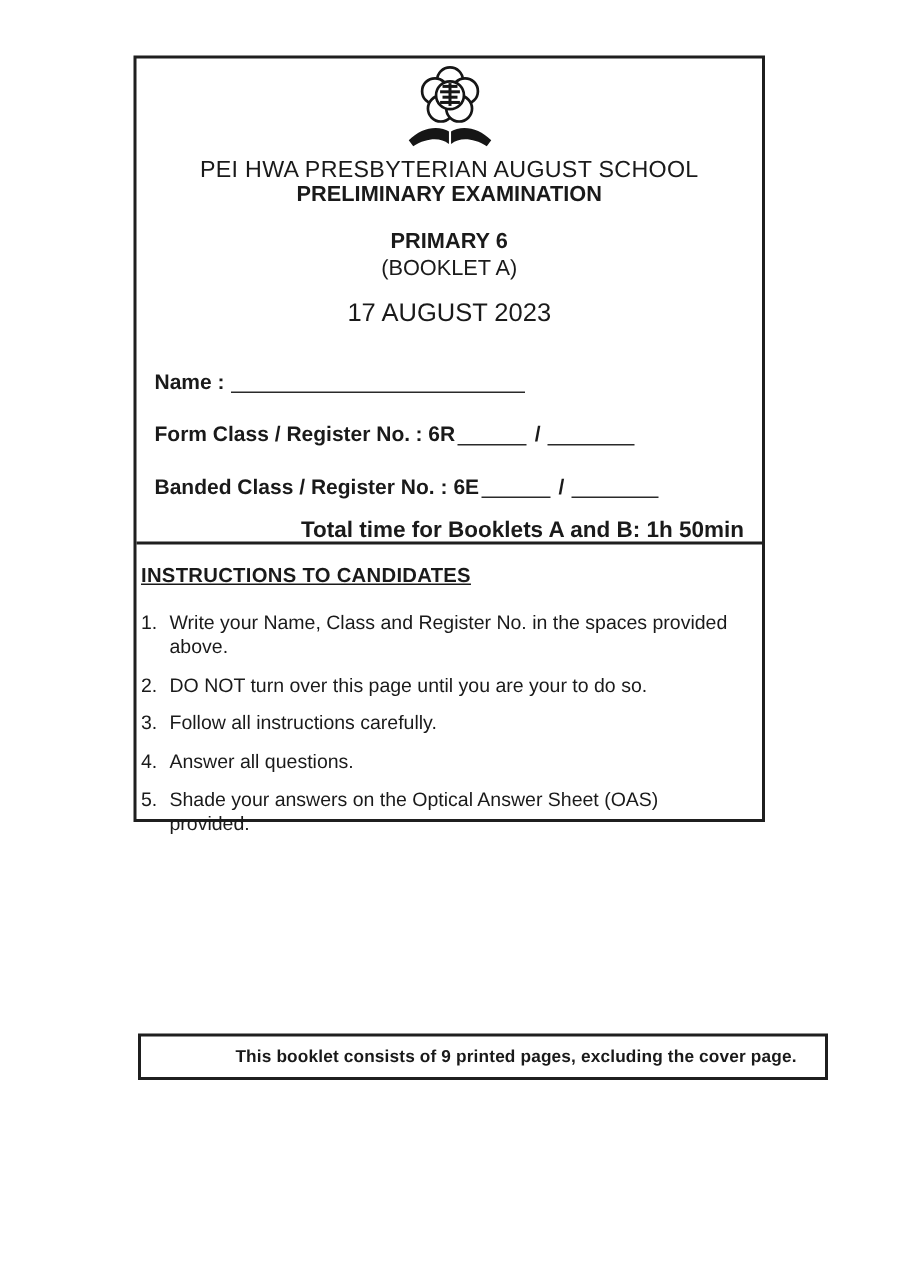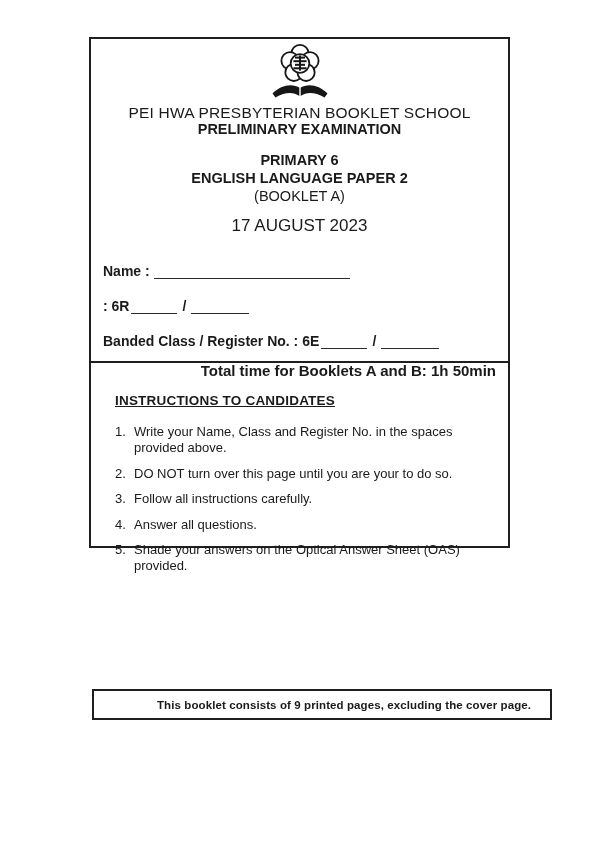--- a/index.html
+++ b/index.html
@@ -89,22 +89,21 @@
   .total-time {
     text-align: right;
     font-size: 15px;
     font-weight: bold;
     margin-top: 9px;
     padding-right: 0px;
   }
   .box-instructions {
     flex: 1;
     box-sizing: border-box;
-    padding: 13px 14px 0 24px;
-    margin-top: 17px;
+    padding: 13px 14px 0 3px;
   }
   .instr-heading {
     font-size: 13.5px;
     font-weight: bold;
     text-decoration: underline;
     letter-spacing: 0.2px;
   }
   .instr-list {
     margin-top: 16px;
   }
@@ -168,38 +167,38 @@
               <rect x="23.4" y="25.3" width="13.2" height="2"></rect>
               <rect x="29" y="13.4" width="2" height="15.2"></rect>
             </g>
 
             <path d="M 2.5,51.5 C 11,43 22,41 30,46 C 38,41 49,43 57.5,51.5 L 54.5,55.5 C 45,49.5 36,49.8 31,53.8 L 29,53.8 C 24,49.8 15,49.5 5.5,55.5 Z" fill="#161616"></path>
             <rect x="29.3" y="45.2" width="1.4" height="9" fill="#ffffff"></rect>
           </svg>
         </span>
       </div>
 
-      <div class="school-name">PEI HWA PRESBYTERIAN BOOKLET SCHOOL</div>
+      <div class="school-name">PEI HWA PRESBYTERIAN AUGUST SCHOOL</div>
       <div class="exam-title">PRELIMINARY EXAMINATION</div>
 
       <div class="level-block">
         <div class="level-line">PRIMARY 6</div>
-        <div class="level-line">ENGLISH LANGUAGE PAPER 2</div>
         <div class="booklet-line">(BOOKLET A)</div>
       </div>
 
       <div class="date-line">17 AUGUST 2023</div>
 
       <div class="field-rows">
         <div class="field-row">
           <span class="field-label">Name :</span>
           <span class="fill-line fill-name"></span>
         </div>
 
         <div class="field-row">
+          <span class="field-label label-col">Form Class / Register No.</span>
           <span>: 6R</span>
           <span class="fill-line fill-a"></span>
           <span class="slash">/</span>
           <span class="fill-line fill-b"></span>
         </div>
 
         <div class="field-row">
           <span class="field-label">Banded Class / Register No. :</span>
           <span style="padding-left:4px;">6E</span>
           <span class="fill-line fill-a"></span>

